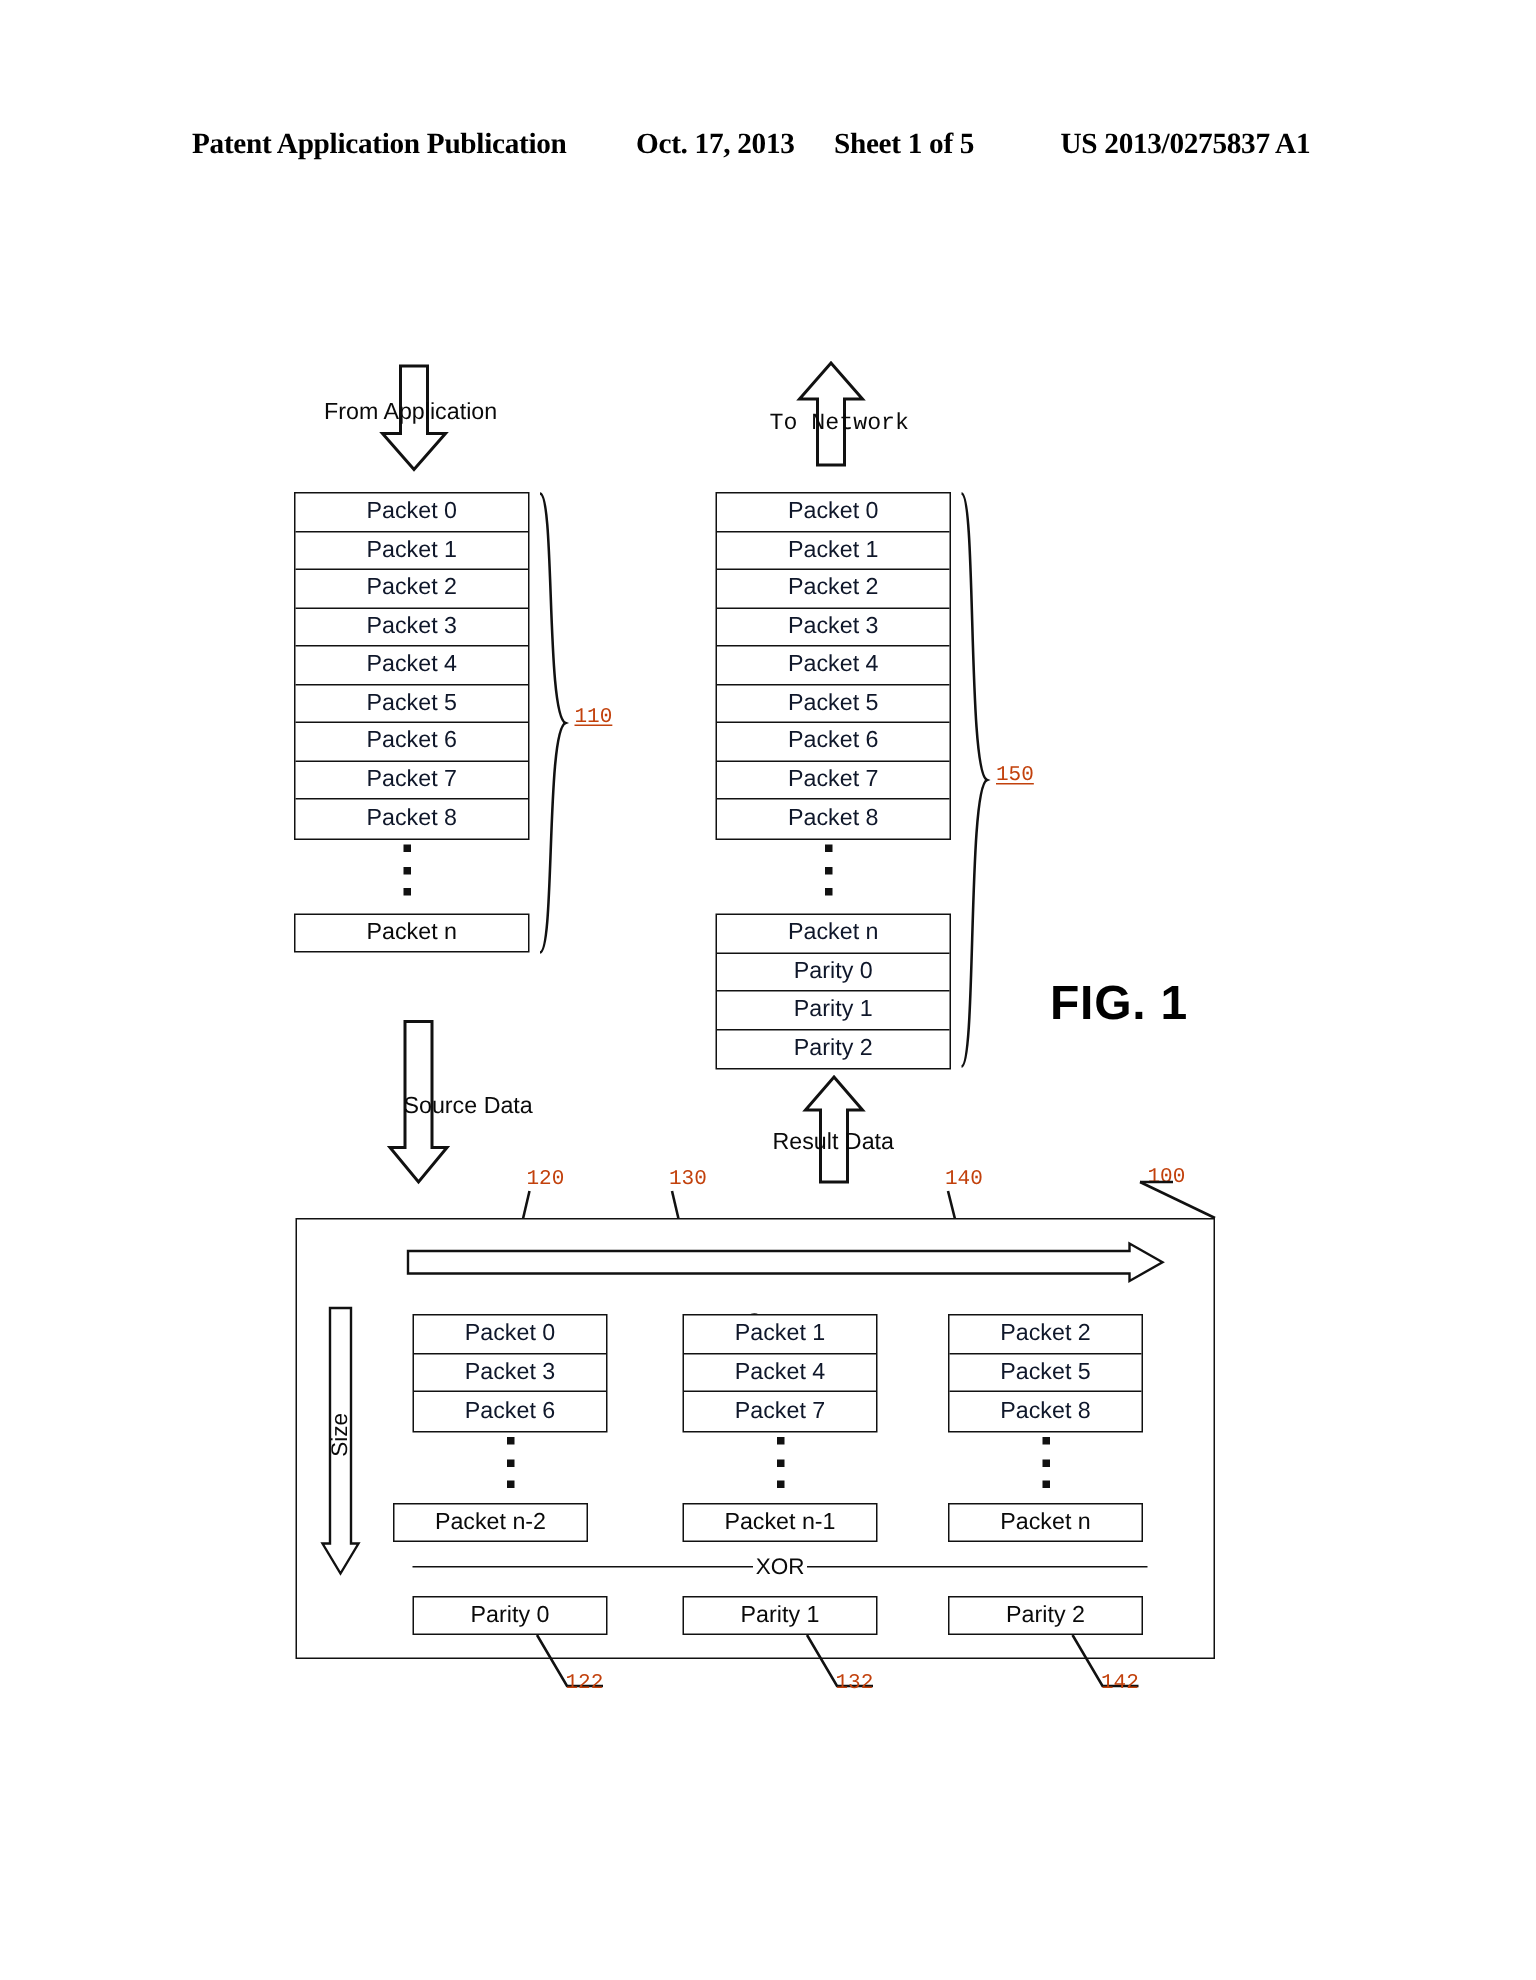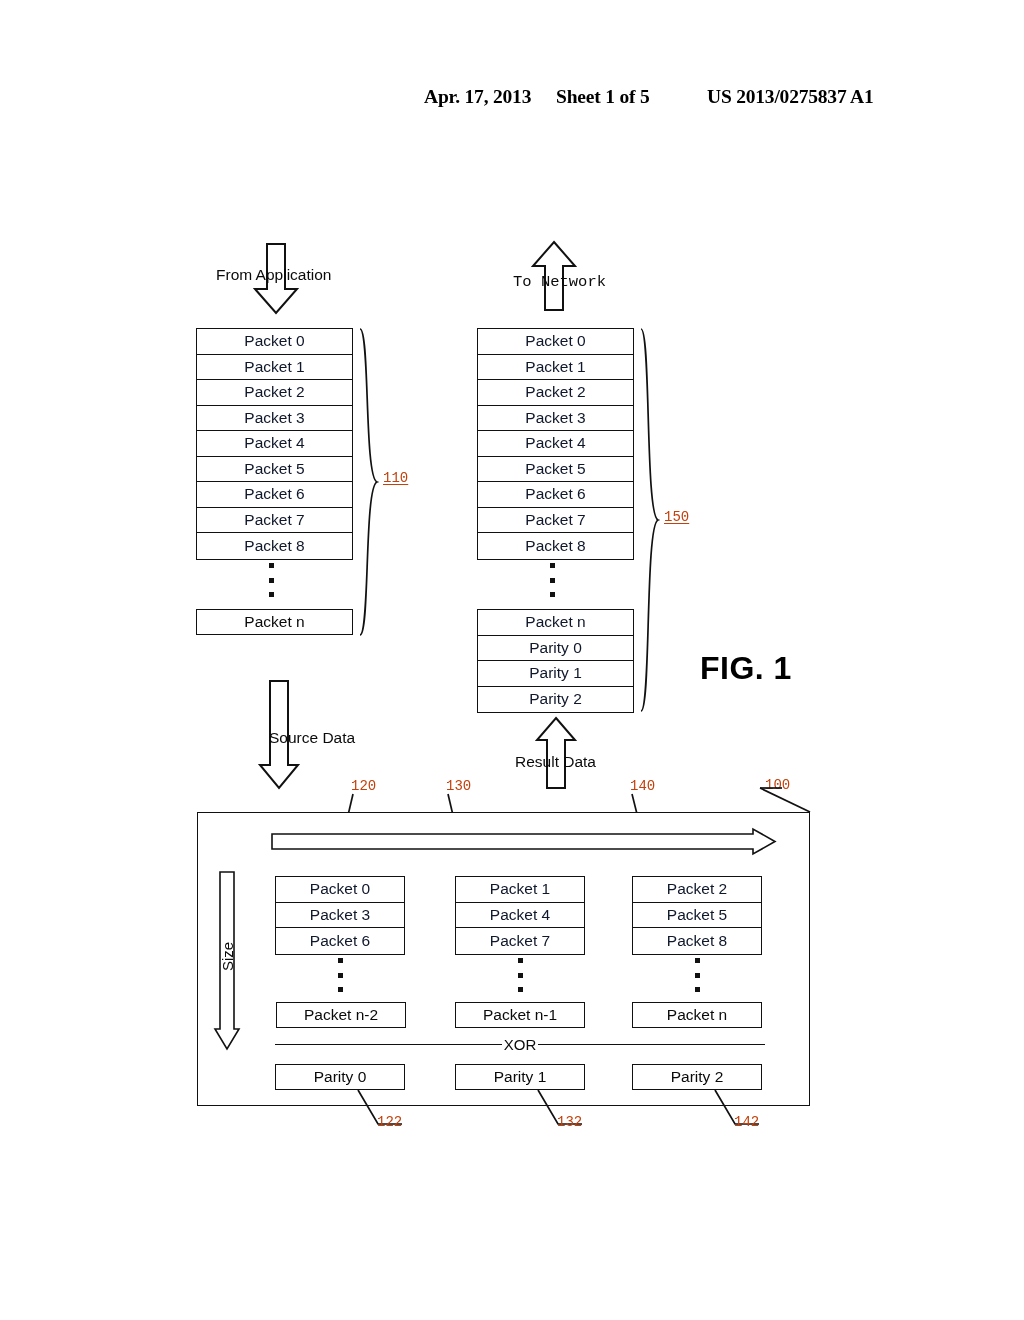--- a/index.html
+++ b/index.html
@@ -163,21 +163,22 @@
     font-family: "Liberation Sans", sans-serif;
     font-size: 15px;
     color: #0a0a0a;
     white-space: nowrap;
   }
 </style>
 </head>
 <body>
 
 <div class="page-header">
-  <span class="hdr-date">Apr. 17, 2013</span>
+  <span class="hdr-pub">Patent Application Publication</span>
+  <span class="hdr-date">Oct. 17, 2013</span>
   <span class="hdr-sheet">Sheet 1 of 5</span>
   <span class="hdr-num">US 2013/0275837 A1</span>
 </div>
 
 <div class="blockarrow" style="left:253px; top:243px;">
   <svg width="46" height="72" viewBox="0 0 46 72">
     <polygon points="14,1 32,1 32,46 44,46 23,70 2,46 14,46" fill="#ffffff" stroke="#111111" stroke-width="2"></polygon>
   </svg>
 </div>
 <div class="lbl" style="left:216px; top:266px;">From Application</div>
@@ -307,21 +308,21 @@
 <div class="stack" id="col0-stack" style="left:275px; top:876px; width:130px;">
     <div class="row">Packet 0</div>
     <div class="row">Packet 3</div>
     <div class="row">Packet 6</div>
   </div>
 <div class="vdots" style="left:337px; top:958px; width:6px; height:34px;">
     <i></i>
     <i></i>
     <i></i>
   </div>
-<div class="pbox" style="left:276px; top:1002px; width:130px; height:26px;text-align:right;">Packet n-2</div>
+<div class="pbox" style="left:262px; top:1002px; width:130px; height:26px;text-align:right;">Packet n-2</div>
 <div class="pbox" style="left:275px; top:1064px; width:130px; height:26px;">Parity 0</div>
 
 <div class="stack" id="col1-stack" style="left:455px; top:876px; width:130px;">
     <div class="row">Packet 1</div>
     <div class="row">Packet 4</div>
     <div class="row">Packet 7</div>
   </div>
 <div class="vdots" style="left:517px; top:958px; width:6px; height:34px;">
     <i></i>
     <i></i>

